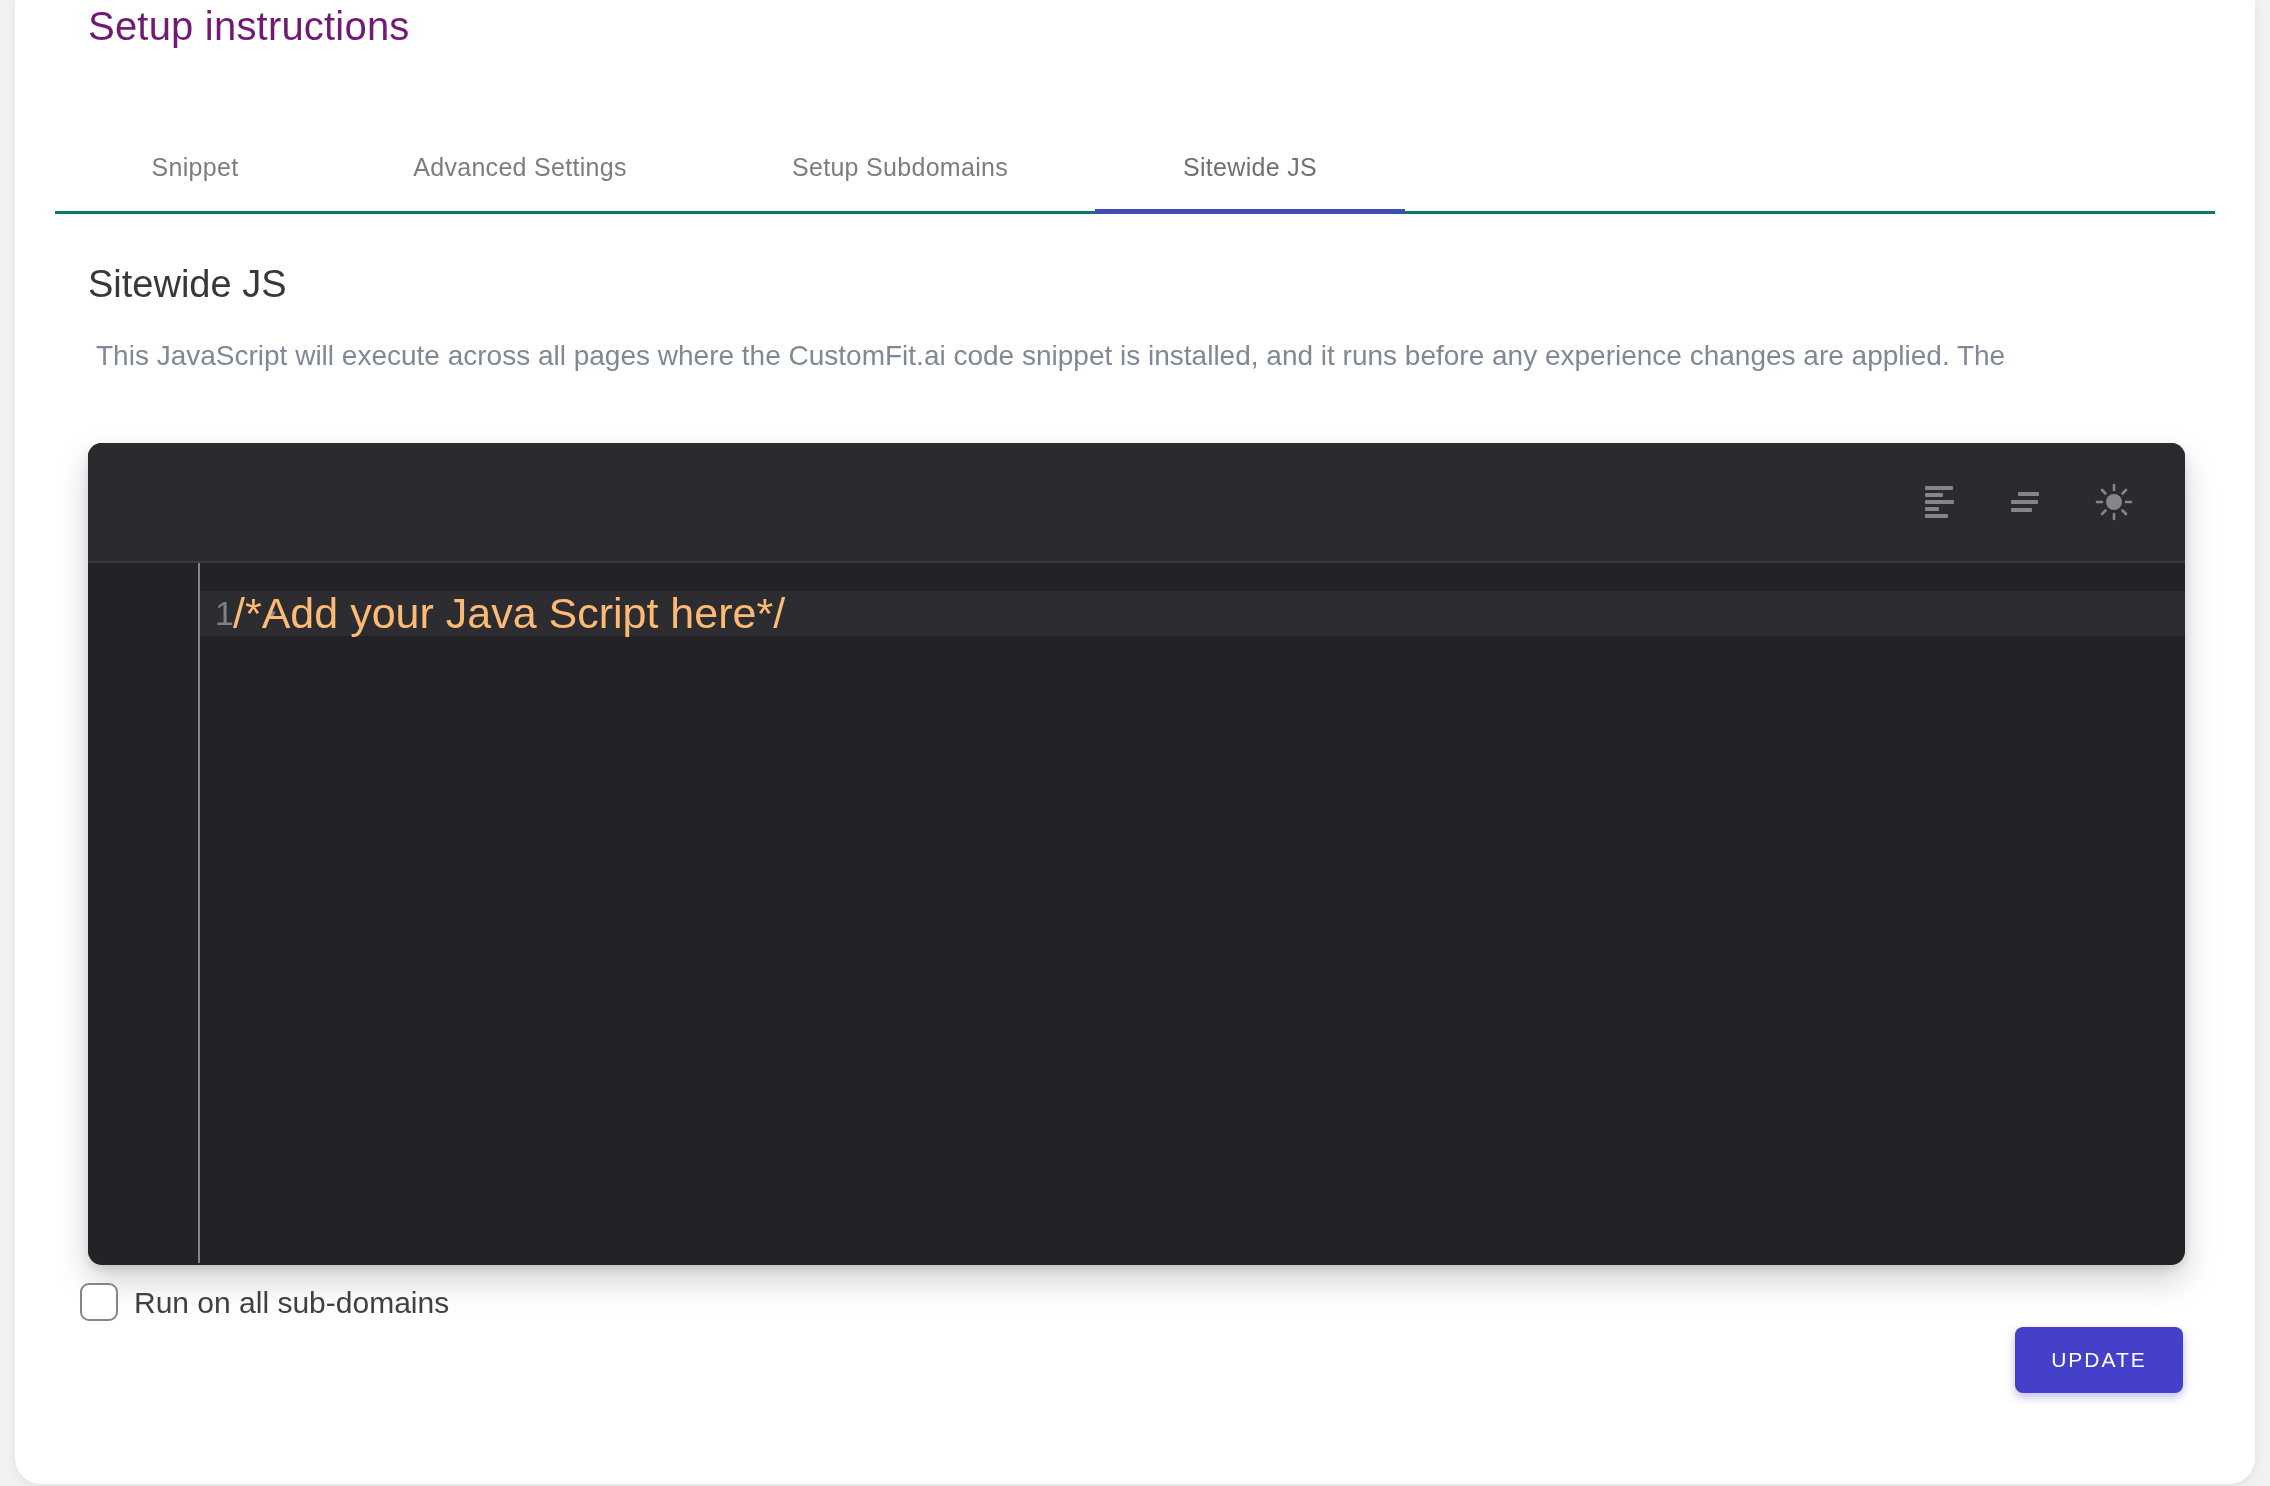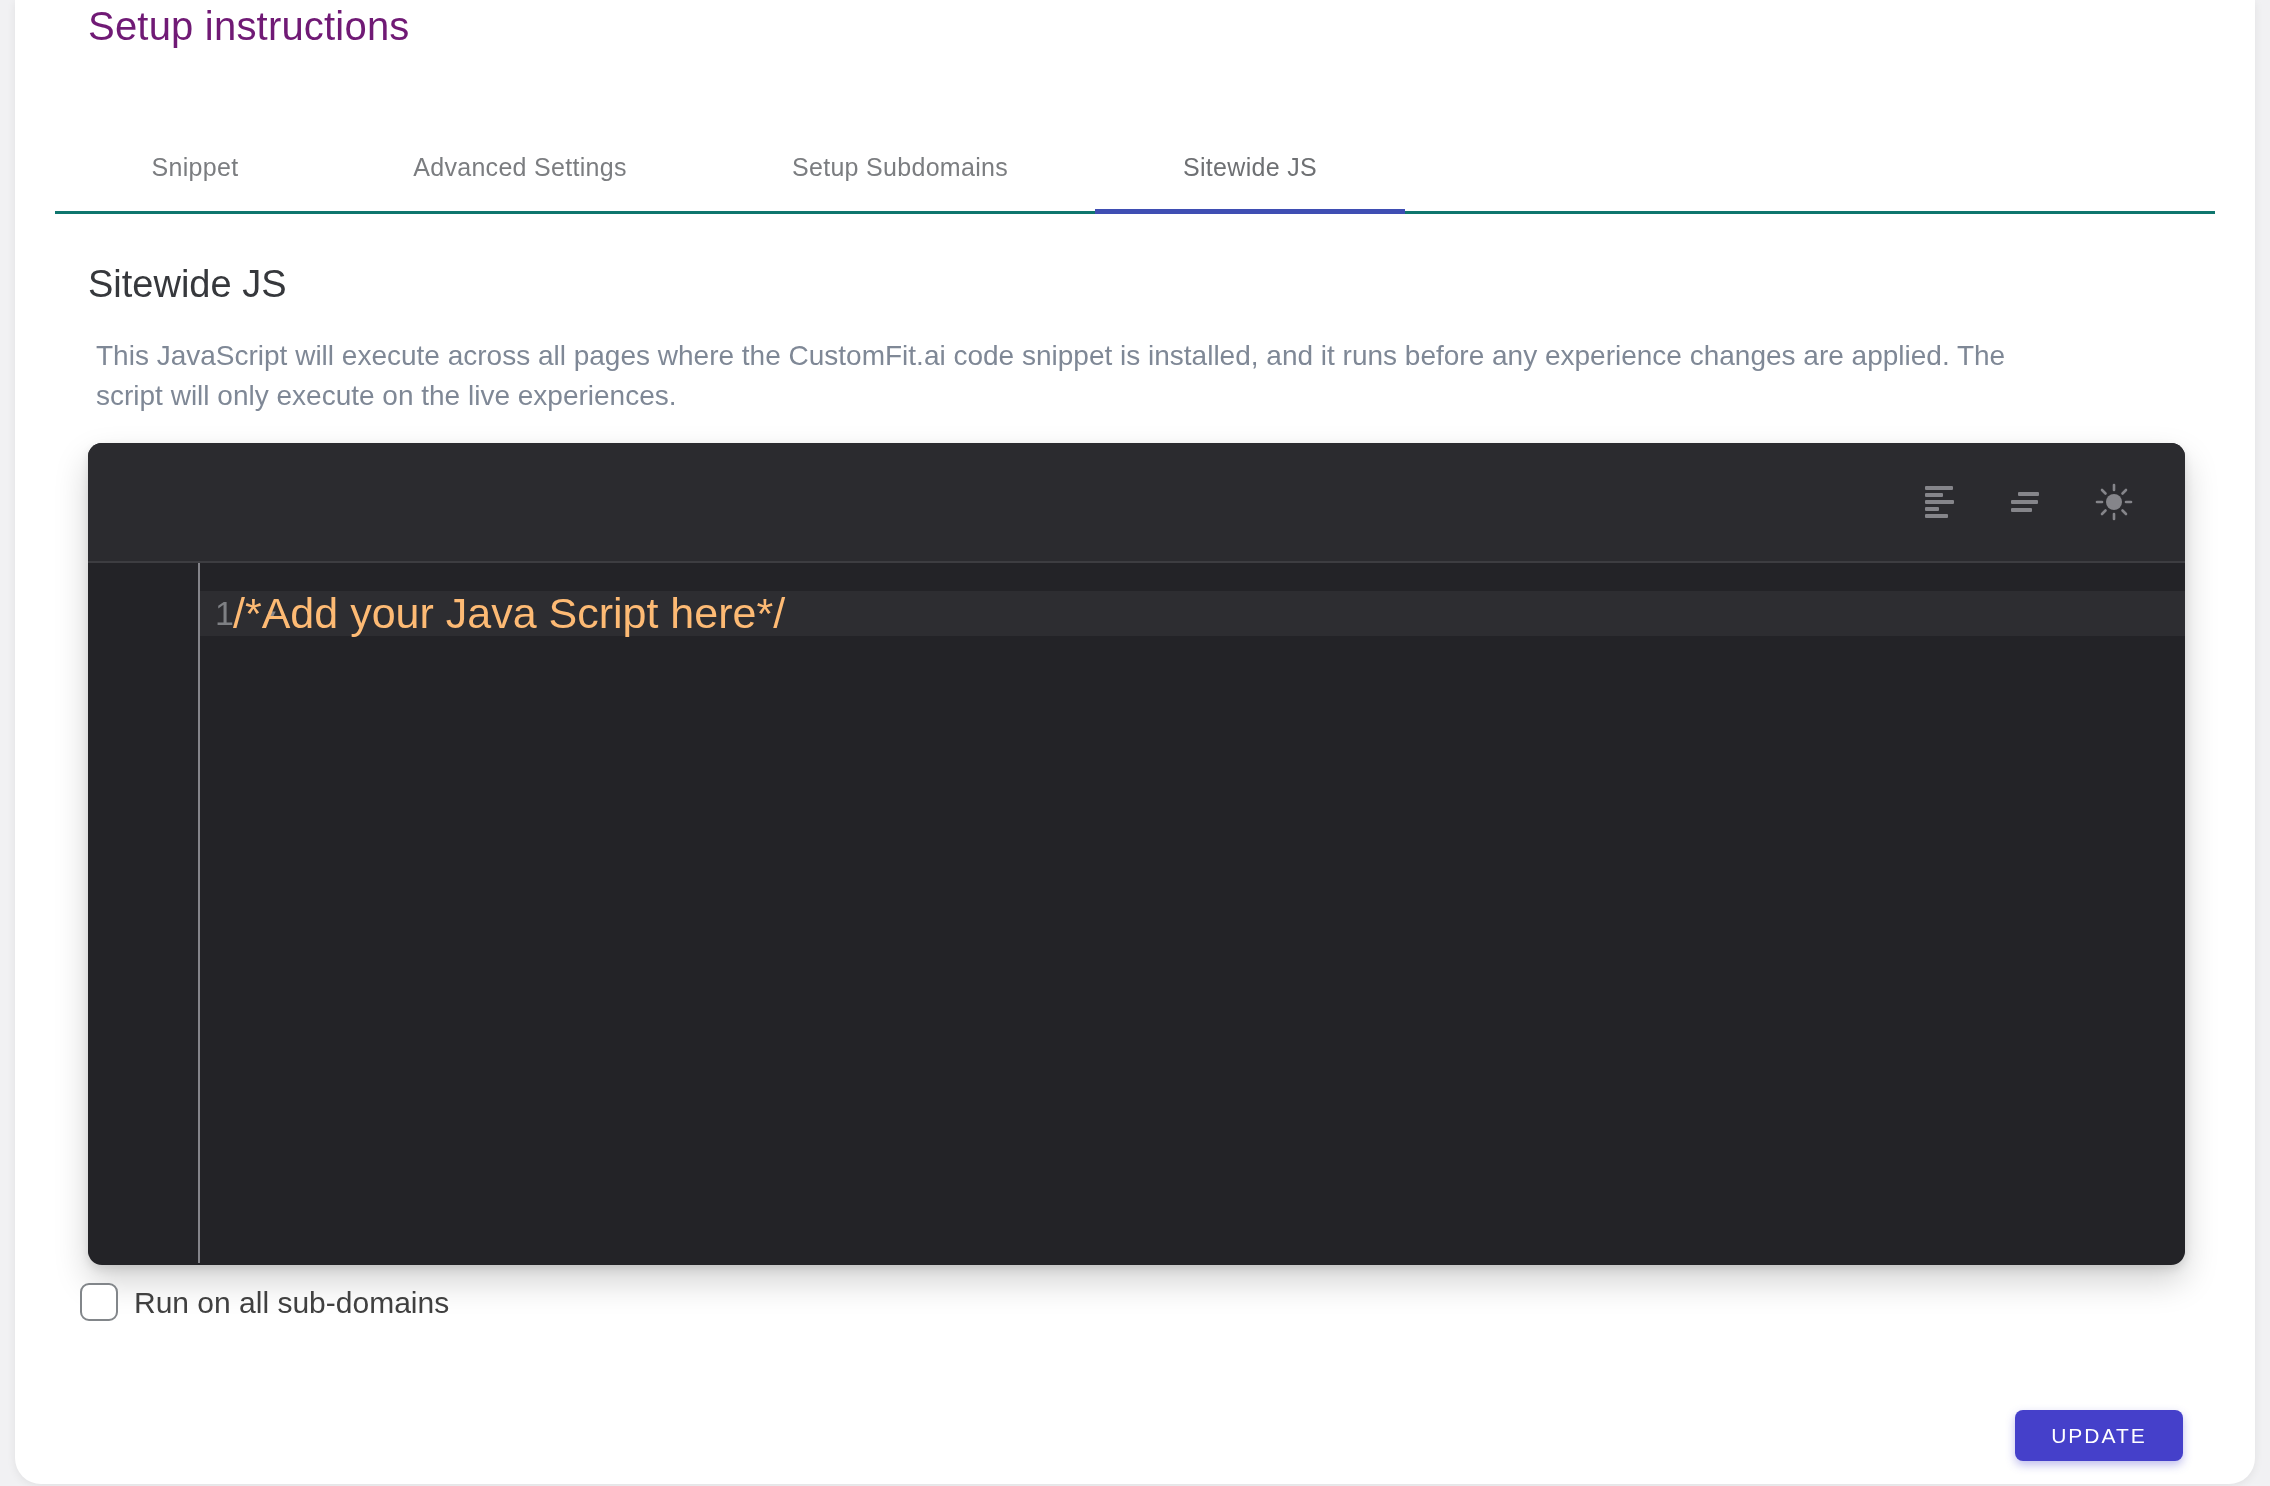--- a/index.html
+++ b/index.html
@@ -98,21 +98,21 @@
   .checkbox {
     position:absolute; left:80px; top:1283px; width:38px; height:38px;
     border:2px solid #82868a; border-radius:9px; background:#ffffff; cursor:pointer;
   }
   .checkbox-label {
     position:absolute; left:134px; top:1283px; height:38px; line-height:40px;
     font-size:30px; color:#404040;
   }
   
   .update-btn {
-    position:absolute; left:2015px; top:1410px; width:168px; height:51px;
+    position:absolute; left:2015px; top:1327px; width:168px; height:66px;
     background:#4540ca; border:none; border-radius:8px; cursor:pointer;
     color:#ffffff; font-size:21px; letter-spacing:2px; font-weight:500;
     font-family:"Liberation Sans","DejaVu Sans",sans-serif;
     display:flex; align-items:center; justify-content:center;
     box-shadow:0 4px 10px rgba(69,64,202,0.35);
   }
 </style>
 </head>
 <body>
 
@@ -124,21 +124,20 @@
   <div class="tab tab-1">Snippet</div>
   <div class="tab tab-2">Advanced Settings</div>
   <div class="tab tab-3">Setup Subdomains</div>
   <div class="tab tab-4 active">Sitewide JS</div>
 </div>
 
 <h2 class="section-heading">Sitewide JS</h2>
 
 <p class="section-desc">
   <span>This JavaScript will execute across all pages where the CustomFit.ai code snippet is installed, and it runs before any experience changes are applied. The</span>
-  <span>script will only execute on the live experiences.</span>
 </p>
 
 <div class="editor">
   <div class="editor-toolbar">
     <div class="tool-icon icon-align-left">
       <div class="bar"></div>
         <div class="bar"></div>
         <div class="bar"></div>
         <div class="bar"></div>
         <div class="bar"></div>

